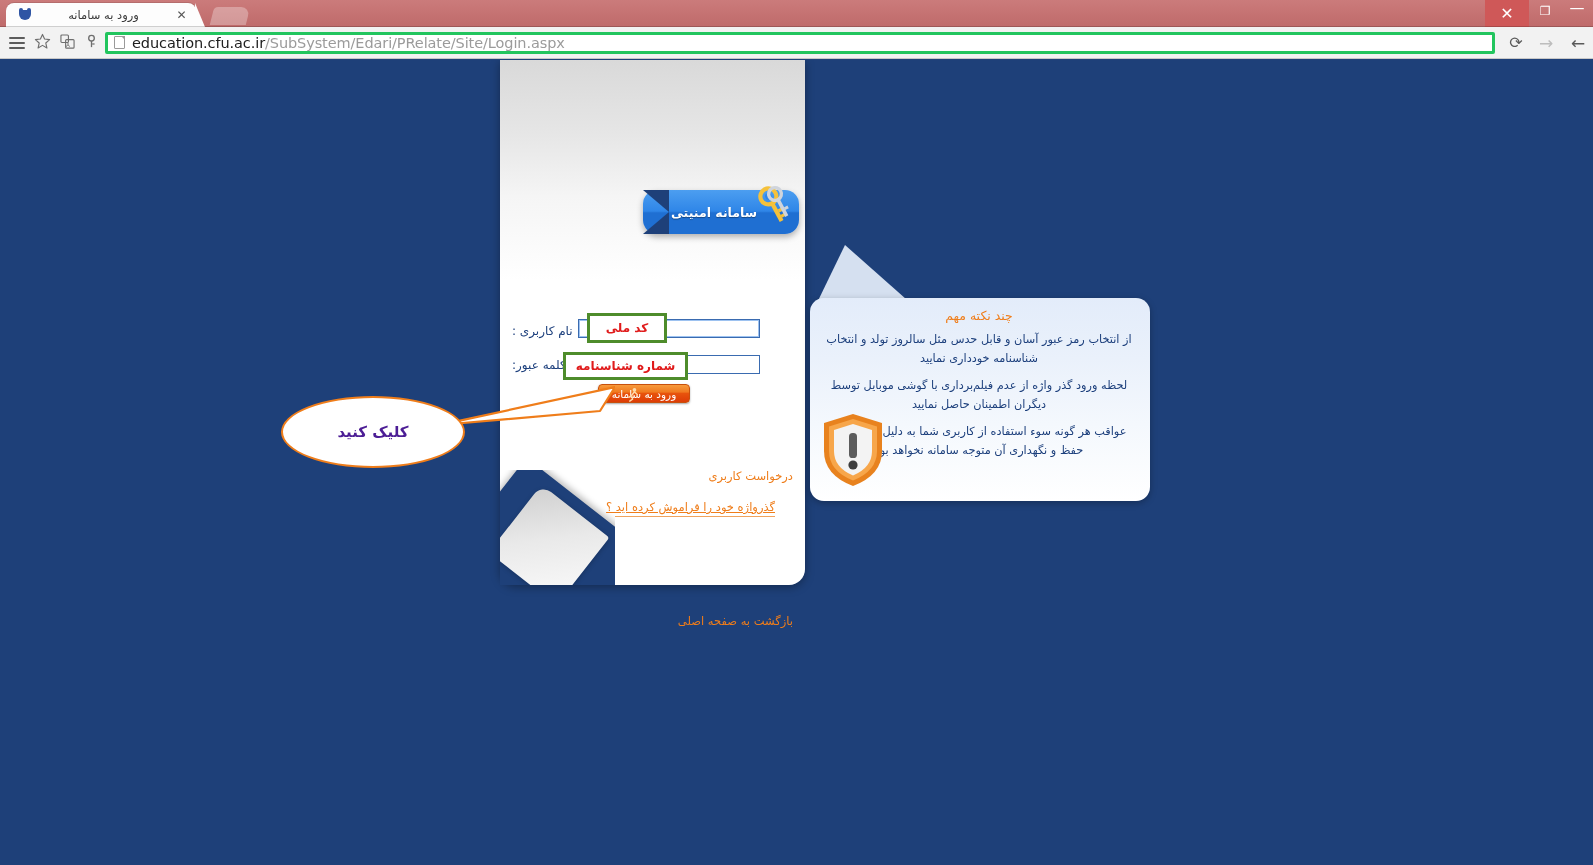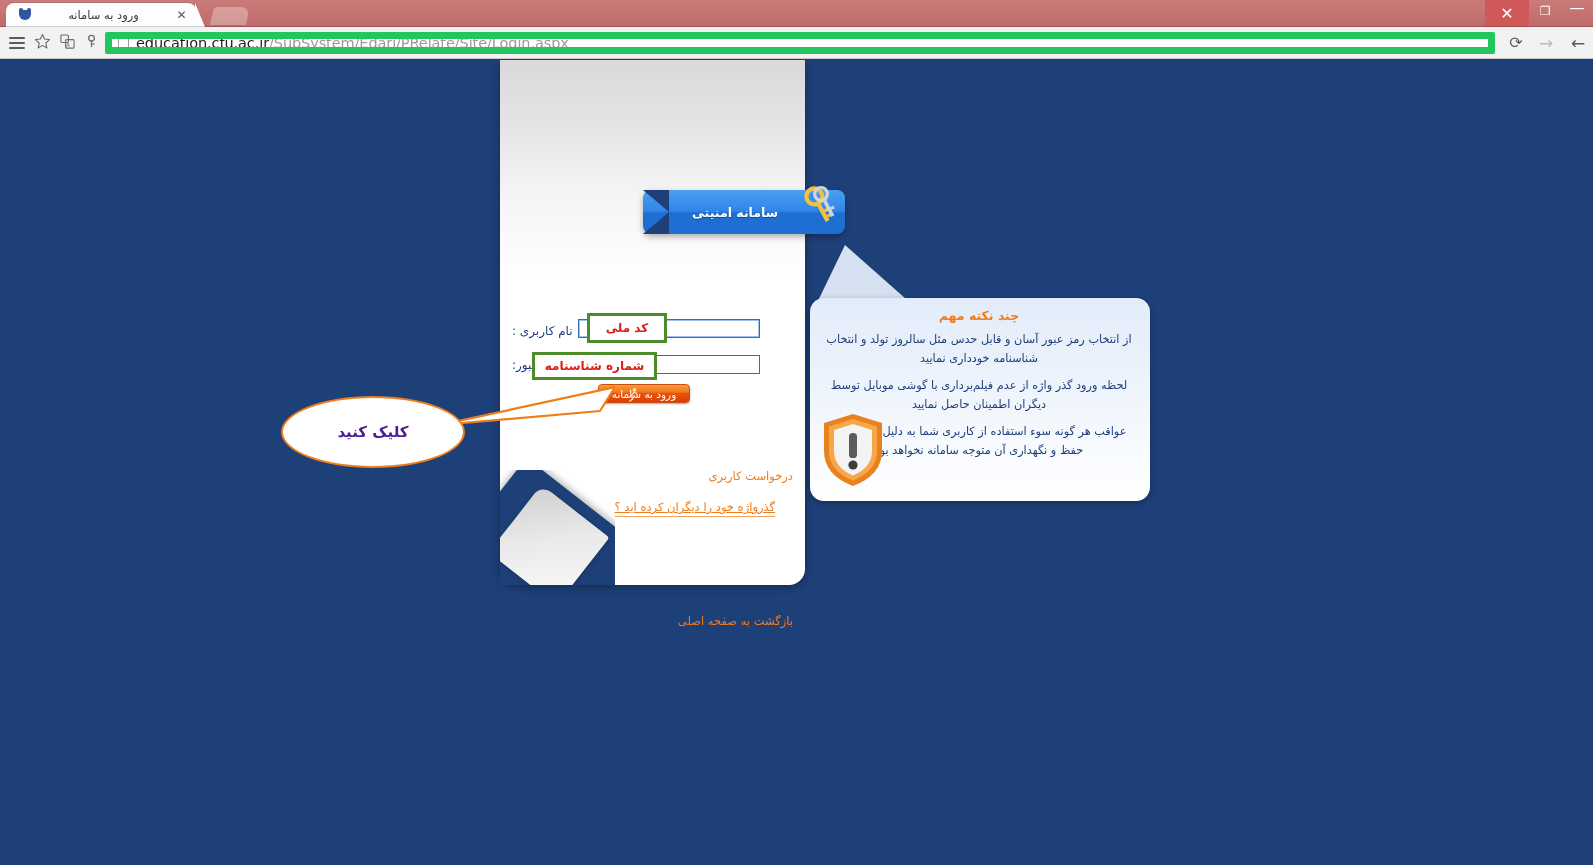--- a/index.html
+++ b/index.html
@@ -87,21 +87,21 @@
   }
   .nav-btn {
     width: 30px; height: 30px; display: flex; align-items:center; justify-content:center;
     color: #5a5a5a; font-size: 17px;
   }
   .nav-btn.back{ margin-left: 2px; }
   .nav-btn.fwd{ color: #bdbdbd; }
   .nav-btn.reload{ font-size: 16px; }
   .omnibox {
     flex: 1 1 auto; height: 22px; background: #fff;
-    border: 7px solid #22c55e; border-radius: 2px;
+    border: 3px solid #22c55e; border-radius: 2px;
     margin: 0 6px 0 4px; display: flex; align-items: center;
     direction: ltr; padding: 0 6px; overflow: hidden;
   }
   .page-icon{
     width: 11px; height: 13px; flex:0 0 11px; margin-right: 7px;
     border: 1px solid #9a9a9a; border-radius: 1px; background: #fff; position: relative;
   }
   .page-icon::after{
     content:""; position:absolute; right:-1px; top:-1px;
     border-top: 4px solid #9a9a9a; border-left: 4px solid transparent;
@@ -144,26 +144,26 @@
   .curl-fold {
     position: absolute; left: 6px; top: 32px; width: 86px; height: 86px;
     background: linear-gradient(135deg,#cfcfcf 0%, #e9e9e9 45%, #fbfbfb 100%);
     transform: rotate(38deg);
     border-radius: 12px 3px 12px 3px;
     box-shadow: 1px 1px 5px rgba(0,0,0,0.22);
   }
 
   
   .ribbon {
-    position: absolute; left: 643px; top: 130px; width: 202px; height: 44px;
+    position: absolute; left: 643px; top: 130px; width: 156px; height: 44px;
     background: linear-gradient(180deg,#4c9ef0 0%, #2f86e8 48%, #1f6fd2 52%, #1f6fd2 100%);
-    border-radius: 8px;
+    border-radius: 14px;
     box-shadow: 0 3px 6px rgba(0,0,0,0.3);
     display: flex; align-items: center; justify-content: flex-start;
-    padding-right: 67px;
+    padding-right: 42px;
   }
   .ribbon::before{
     content:""; position:absolute; left:0; top:0; width:0; height:0;
     border-top: 22px solid #1e4079;
     border-bottom: 22px solid #1e4079;
     border-left: 26px solid transparent;
   }
   .ribbon-label{
     color:#fff; font-size: 12.5px; font-weight: bold; direction: rtl;
     text-shadow: 0 1px 1px rgba(0,0,0,0.35);
@@ -184,21 +184,21 @@
 
   
   .info-panel {
     position: absolute; left: 810px; top: 238px; width: 340px; height: 203px;
     border-radius: 14px;
     background: linear-gradient(180deg,#e3ecfa 0%, #eaf1fb 30%, #f4f8fd 62%, #ffffff 100%);
     box-shadow: 0 2px 7px rgba(0,0,0,0.28);
     direction: rtl; padding: 8px 16px 8px 14px;
   }
   .info-title{
-    color:#ef7d1a; font-size: 12.5px; font-weight: bold; text-align: center;
+    color:#ef7d1a; font-size: 12.5px; font-weight: normal; text-align: center;
     margin: 2px 0 8px 0;
   }
   .info-line{
     color:#1c3f7c; font-size: 11.3px; line-height: 18.5px;
     text-align: center; margin-bottom: 9px;
   }
   .shield-icon{
     position:absolute; right: 264px; bottom: 12px; width: 66px; height: 78px;
   }
 
@@ -221,21 +221,21 @@
   }
 
   
   .annot{
     position: absolute; border: 3px solid #4e8c2b; background: #fff;
     color:#e01b1b; font-weight: bold; font-size: 12px; direction: rtl;
     display: flex; align-items: center; justify-content: center;
     z-index: 30;
   }
   .annot.a1{ left: 587px; top: 253px; width: 80px; height: 30px; }
-  .annot.a2{ left: 532px; top: 292px; width: 125px; height: 28px; }
+  .annot.a2{ left: 563px; top: 292px; width: 125px; height: 28px; }
 
   
   .submit-btn{
     position: absolute; left: 598px; top: 324px; width: 92px; height: 19px;
     background: linear-gradient(180deg,#f79a3c 0%, #f0791f 42%, #e8540d 48%, #dd3c06 100%);
     border: 1px solid #c8500c; border-radius: 4px;
     box-shadow: 0 1px 2px rgba(0,0,0,0.35);
     color: #fff; font-size: 10.5px; direction: rtl;
     display: flex; align-items: center; justify-content: center;
     z-index: 22;
@@ -412,18 +412,18 @@
     <div class="annot a2">شماره شناسنامه</div>
 
     <svg class="callout-tail" viewBox="0 0 175 45">
       <polygon points="0,40 175,2 160,26" fill="#ffffff" stroke="#ef7d1a" stroke-width="2.2" stroke-linejoin="round"></polygon>
     </svg>
     <div class="callout">
       <span class="callout-text">کلیک کنید</span>
     </div>
 
     <a class="plink l1">درخواست کاربری</a>
-    <a class="plink l2">گذرواژه خود را دیگران کرده اید ؟</a>
+    <a class="plink l2">گذرواژه خود را فراموش کرده اید ؟</a>
     <div class="link-rule"></div>
     <a class="plink l3">بازگشت به صفحه اصلی</a>
 
   </div>
 </div>
 
 </body></html>

